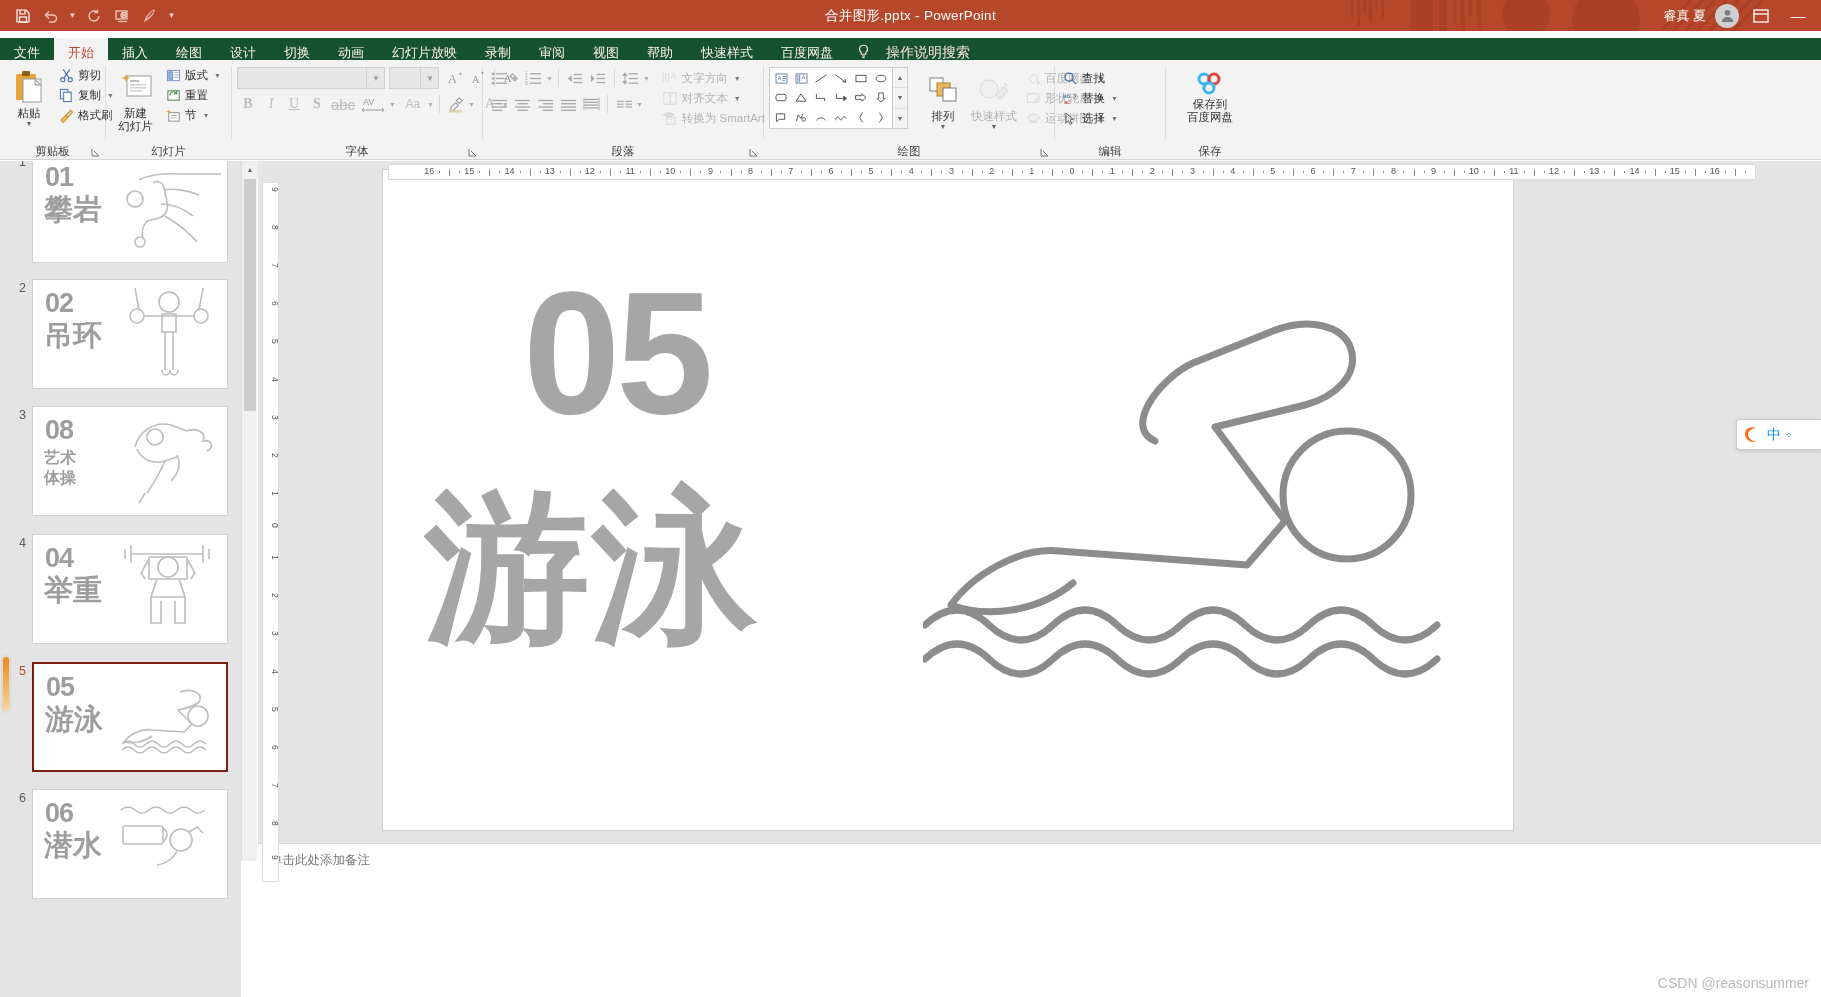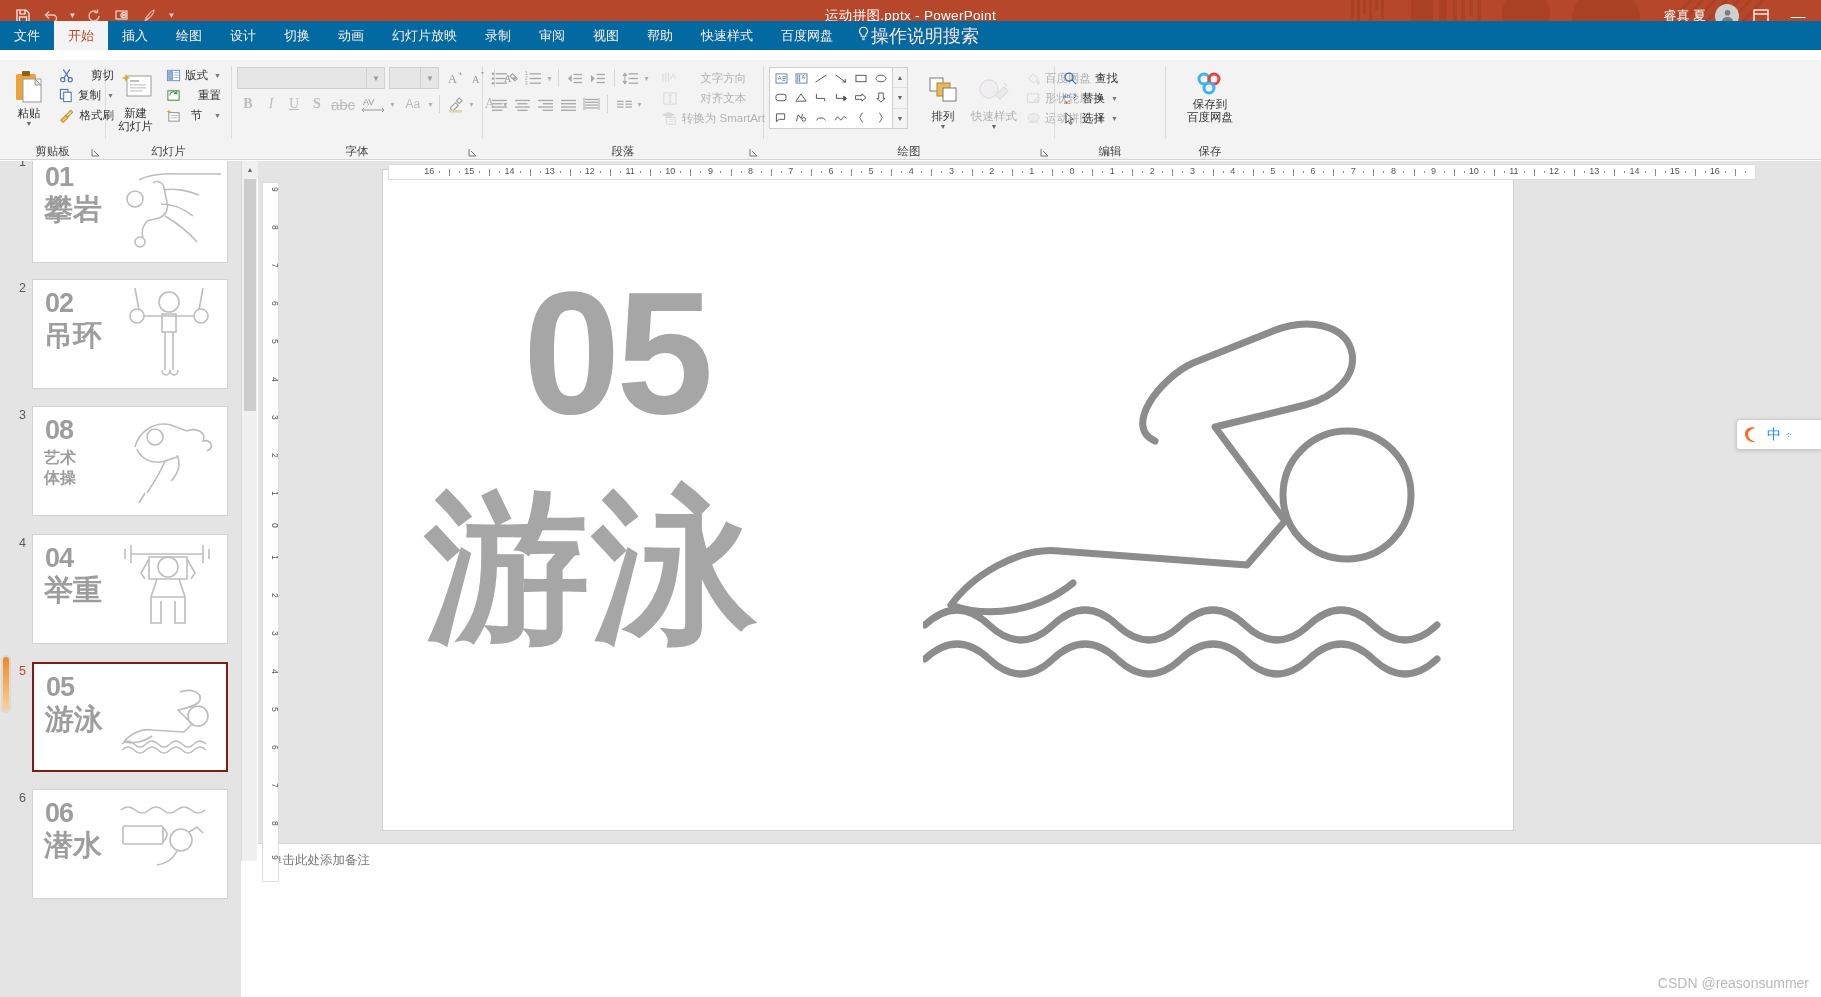--- a/index.html
+++ b/index.html
@@ -36,30 +36,30 @@
   .avatar {
     width: 24px; height: 24px; border-radius: 50%;
     background: #cfcfcf; display: flex; align-items: center; justify-content: center;
     color: #7c7c7c;
   }
   .tb-icon { width: 26px; height: 26px; display:flex; align-items:center; justify-content:center; color:#fff; cursor:pointer;}
   .win-min { width: 30px; height:31px; display:flex; align-items:center; justify-content:center; color:#fff; font-size:15px; cursor:pointer;}
 
   
   .tabstrip {
-    position: absolute; left: 0; top: 21px; width: 1821px; height: 29px;
-    background: #0369a1; display: flex; align-items: stretch;
+    position: absolute; left: 0; top: 38px; width: 1821px; height: 29px;
+    background: #14532d; display: flex; align-items: stretch;
   }
   .tab {
     padding: 0 14px; display: flex; align-items: center; justify-content: center;
     color: #fdf0ec; font-size: 13px; cursor: pointer; white-space: nowrap;
   }
   .tab.active { background: #f3f3f3; color: #b7472a; }
   .tab.file { }
-  .tellme { display: flex; align-items: center; gap: 1px; padding: 0 10px; color: #fde3db; font-size: 18px; cursor: pointer;}
+  .tellme { display: flex; align-items: center; gap: 16px; padding: 0 10px; color: #fde3db; font-size: 14px; cursor: pointer;}
 
   
   .ribbon {
     position: absolute; left: 0; top: 60px; width: 1821px; height: 100px;
     background: #f3f3f3; border-bottom: 1px solid #d4d4d4;
     display: flex; align-items: stretch;
   }
   .rgroup { position: relative; display: flex; flex-direction: column; height: 100px; }
   .rgroup-body { flex: 1; display: flex; align-items: flex-start; padding: 4px 5px 0 5px; gap: 3px; }
   .rgroup-label {
@@ -78,21 +78,21 @@
   .bigbtn .glyph { height: 40px; display: flex; align-items: center; justify-content: center; }
   .bigbtn .lbl { white-space: nowrap; }
   .bigbtn .lbl2 { white-space: nowrap; }
   .bigbtn .car { font-size: 7px; color: #666; line-height: 8px; }
   .bigbtn.disabled { color: #b0b0b0; }
   .bigbtn.disabled .glyph { opacity: .38; }
 
   .smallcol { display: flex; flex-direction: column; gap: 1px; padding-top: 2px;}
   .smallbtn {
     display: flex; align-items: center; gap: 4px; padding: 2px 5px 2px 3px;
-    font-size: 11.5px; color: #333; cursor: pointer; border-radius: 2px; white-space: nowrap; justify-content: space-between;
+    font-size: 11.5px; color: #333; cursor: pointer; border-radius: 2px; white-space: nowrap;
   }
   .smallbtn .car { font-size: 7px; color: #777; margin-left: 2px;}
   .smallbtn.disabled { color: #b2b2b2; }
   .smallbtn.disabled svg { opacity: .4; }
 
   .iconbtn {
     width: 22px; height: 22px; display: flex; align-items: center; justify-content: center;
     cursor: pointer; border-radius: 2px; color: #5c5c5c;
   }
   .iconbtn.disabled { color: #bdbdbd; }
@@ -288,21 +288,21 @@
         </svg>
       </div>
       <div class="qat-btn">
         <svg width="16" height="16" viewBox="0 0 16 16" fill="none" stroke="#e8b8aa" stroke-width="1.2">
           <path d="M3 13s1-4 4.5-7.5S12 2 12 2s.5 2-2 5-7 6-7 6z"></path>
         </svg>
       </div>
       <div class="qat-caret">▼</div>
     </div>
 
-    <div class="title-text">运动拼图.pptx  -  PowerPoint</div>
+    <div class="title-text">合并图形.pptx  -  PowerPoint</div>
 
     <div class="title-right">
       <span class="user-name">睿真 夏</span>
       <span class="avatar">
         <svg width="15" height="15" viewBox="0 0 16 16" fill="#7c7c7c">
             <circle cx="8" cy="5" r="3"></circle>
             <path d="M2 15c0-3.5 2.7-5.5 6-5.5S14 11.5 14 15z"></path>
           </svg>
       </span>
       <span class="tb-icon">

